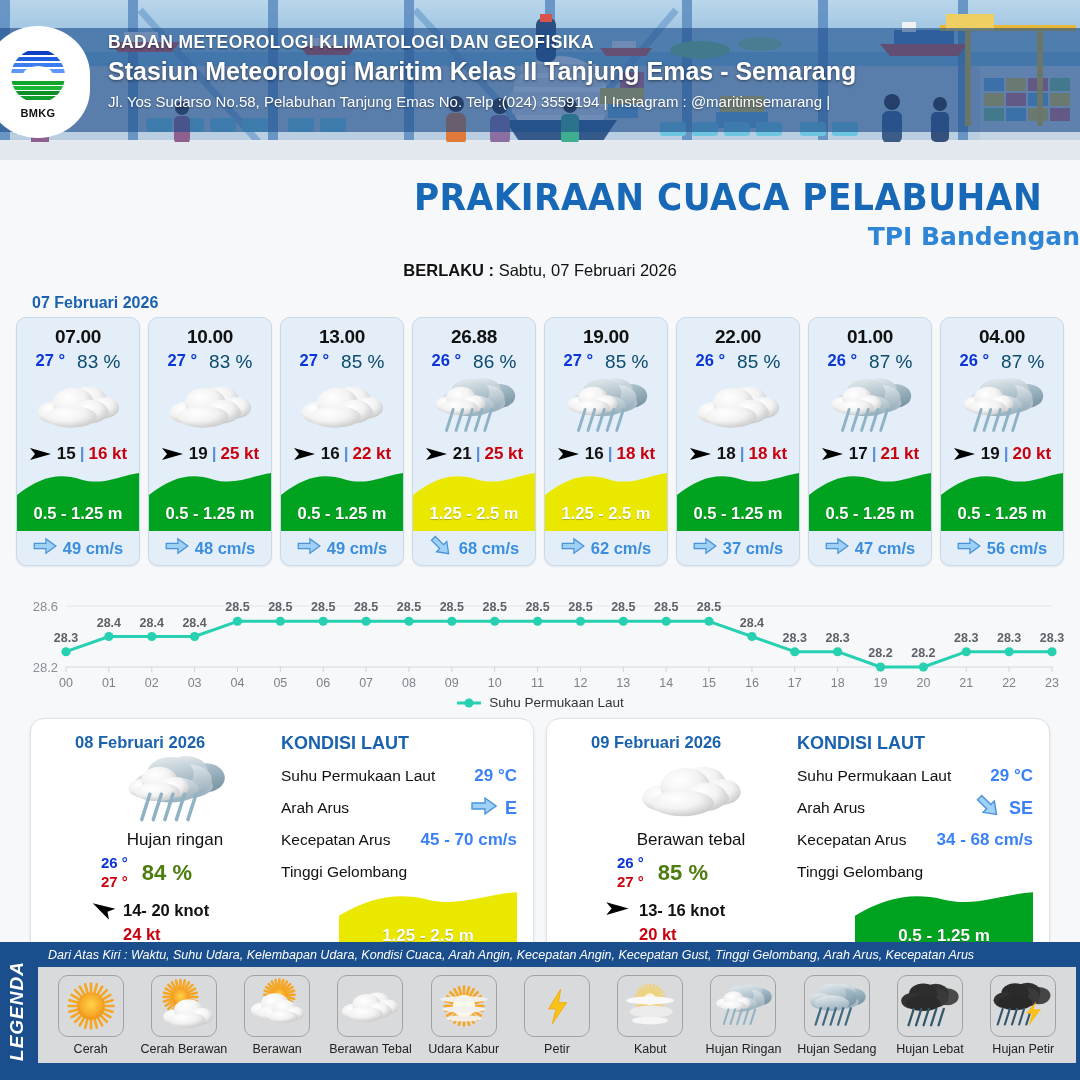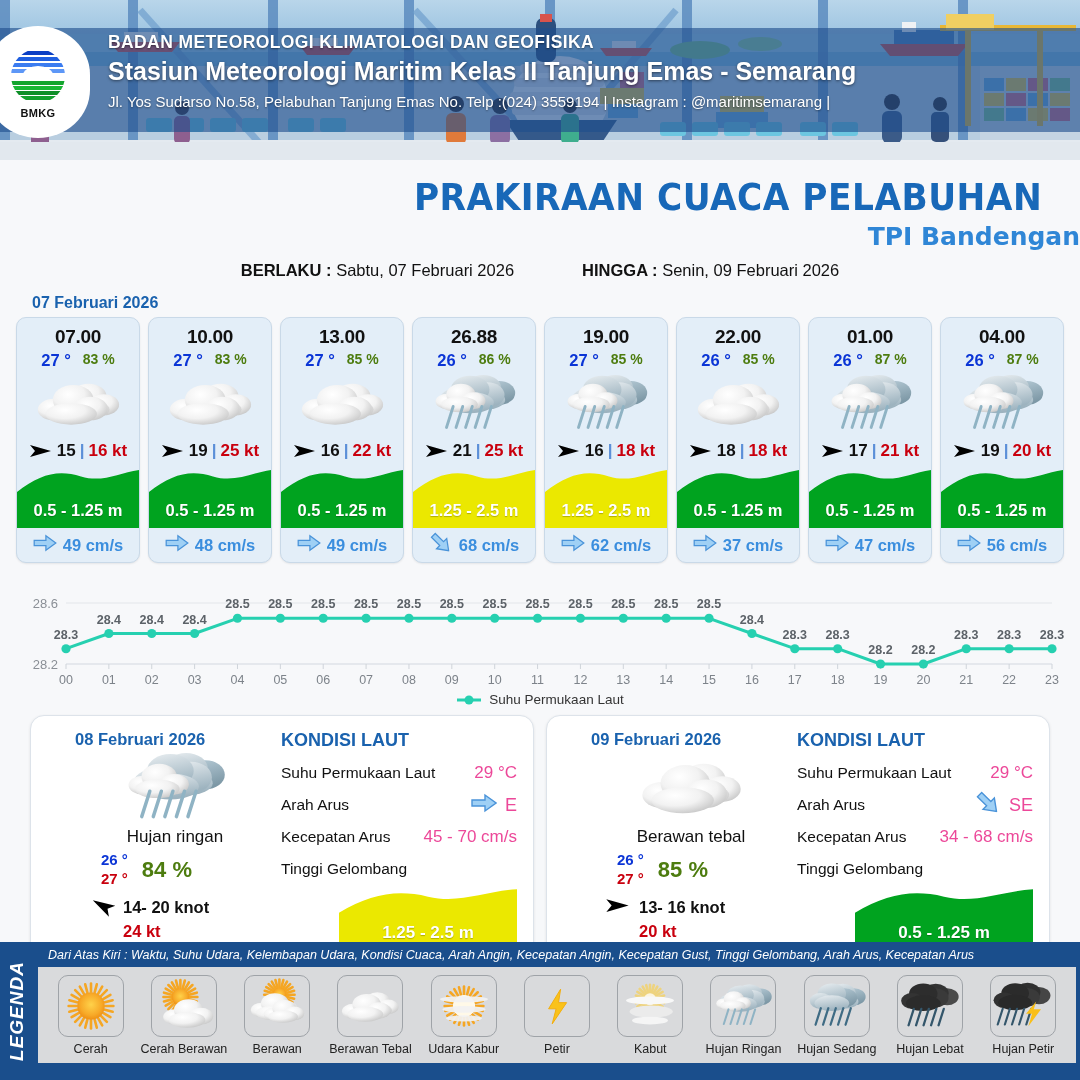--- a/index.html
+++ b/index.html
@@ -77,21 +77,21 @@
     border-radius:10px; overflow:hidden; position:relative;
     box-shadow:0 1px 2px rgba(0,0,0,.08);
     display:flex; flex-direction:column;
   }
   .hc-time {
     text-align:center; font-size:19px; font-weight:bold; color:#111;
     padding-top:8px; letter-spacing:-.3px;
   }
   .hc-th { display:flex; justify-content:center; gap:12px; padding:3px 0 0; }
   .hc-temp { font-size:16.5px; font-weight:bold; color:#0b35d6; }
-  .hc-hum { font-size:14px; font-weight:bold; color:#4d7c0f; }
+  .hc-hum { font-size:19px; font-weight:normal; color:#0c4a6e; }
   .hc-icon {
     height:62px; display:flex; align-items:center; justify-content:center;
     margin-top:2px;
   }
   .hc-wind {
     display:flex; align-items:center; justify-content:center; gap:4px;
     height:34px; font-size:17px; font-weight:bold;
   }
   .hc-wdir { display:inline-block; width:24px; height:16px; }
   .hc-wv { color:#111; }
@@ -138,21 +138,21 @@
   .dc-tmax { color:#c9000e; }
   .dc-hum { font-size:22px; font-weight:bold; color:#4d7c0f; }
   .dc-wind { display:flex; align-items:center; gap:8px; margin-top:8px; padding-left:14px;
              font-size:16.5px; font-weight:bold; color:#111; }
   .dc-gust { font-size:16.5px; font-weight:bold; color:#c9000e; margin-top:4px; padding-left:48px; }
 
   .dc-right { flex:1; position:relative; padding-left:6px; }
   .dc-kl { font-size:18px; font-weight:bold; color:#1a62ae; margin-bottom:6px; }
   .dc-krow { display:flex; align-items:center; font-size:15.5px; color:#111; height:32px; }
   .dc-klabel { flex:1; }
-  .dc-kval { font-size:17px; font-weight:normal; color:#ec4899; }
+  .dc-kval { font-size:17px; font-weight:bold; color:#3b82f6; }
   .dc-kval.big { font-size:18px; }
   .dc-arrow-val { display:flex; align-items:center; gap:8px; }
   .dc-wavebox { position:absolute; right:0; bottom:-2px; width:178px; height:62px; }
   .dc-wavebox .lbl {
     position:absolute; left:0; bottom:7px; width:100%; text-align:center;
     font-size:17px; font-weight:bold; color:#fff;
     text-shadow:0 1px 1px rgba(0,0,0,.25);
   }
 
   
@@ -357,24 +357,20 @@
     </div>
   </div>
 
   <div class="title-wrap">
     <div class="title-main">PRAKIRAAN CUACA PELABUHAN</div>
     <div class="title-sub">TPI Bandengan</div>
     <div class="valid-row">
       <div>
         <b>BERLAKU :</b>
         <span class="val">Sabtu, 07 Februari 2026</span>
-      </div>
-      <div>
-        <b>HINGGA :</b>
-        <span class="val">Senin, 09 Februari 2026</span>
       </div>
     </div>
   </div>
 
   <div class="hourly-date">07 Februari 2026</div>
   <div class="hourly-row" id="hourly-row">
       <div class="hcard">
     <div class="hc-time">07.00</div>
     <div class="hc-th">
       <span class="hc-temp">27 °</span>

